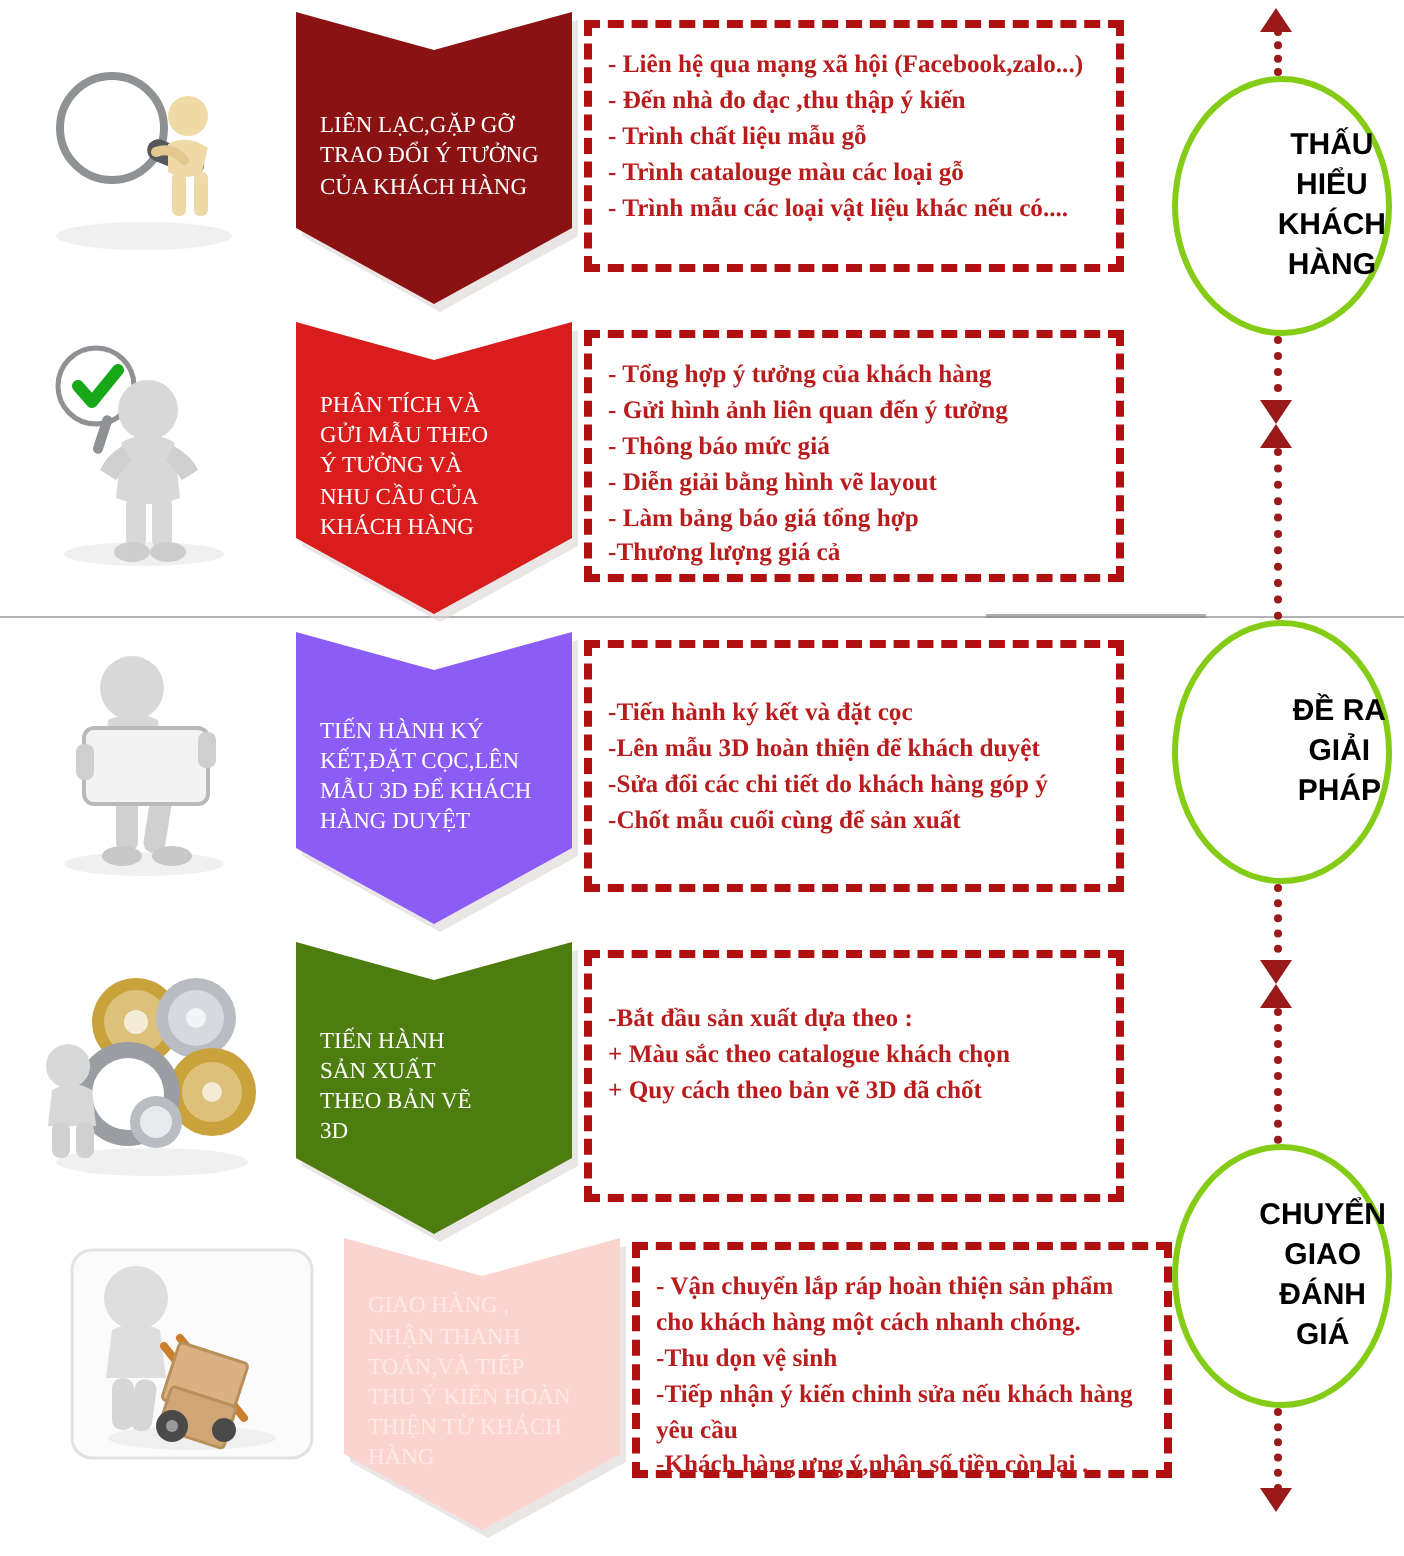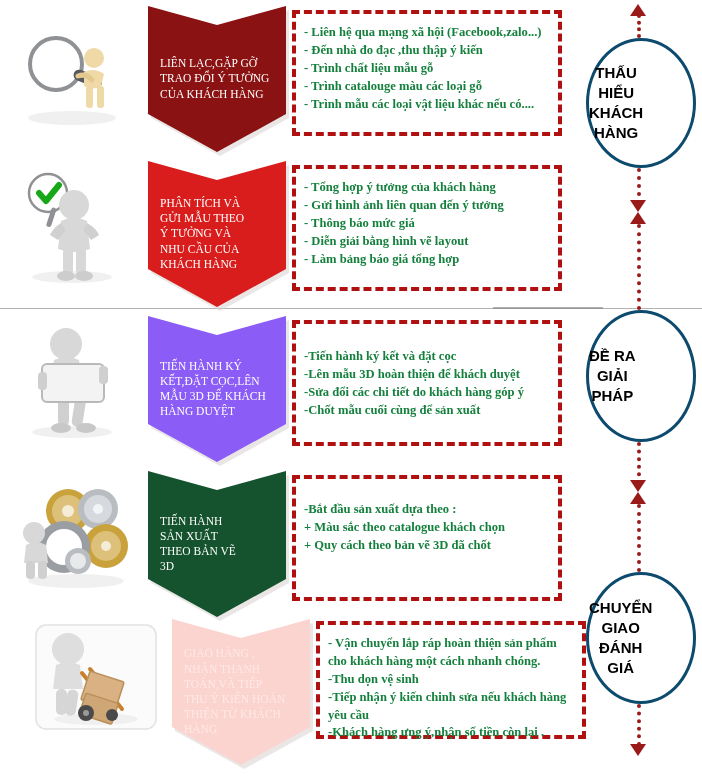--- a/index.html
+++ b/index.html
@@ -67,21 +67,21 @@
     line-height:1.32;
     padding:0 4px 0 12px;
     text-align:left;
     white-space:pre-line;
     width:100%;
     box-sizing:border-box;
   }
   .c0 .body{background:#8b1212;}
   .c1 .body{background:#d91d1d;}
   .c2 .body{background:#8b5cf6;}
-  .c3 .body{background:#14532d;justify-content:center;}
+  .c3 .body{background:#4d7c0f;justify-content:center;}
   .c4 .body{background:#fbd3cf;}
   .c3 .label{color:#ffffff;}
   .c4 .label{color:#ffe9e6;}
 
   
   .dbox{
     position:absolute;left:292px;top:10px;
     width:270px;height:126px;
     border:4px dashed #b01010;
     background:#ffffff;
@@ -89,34 +89,34 @@
   }
   .r4 .dbox{top:8px;height:118px;}
   .dbox ul{
     list-style:none;margin:0;padding:10px 6px 0 8px;
   }
   .dbox li{
     font-family:"Liberation Serif", serif;
     font-weight:bold;
     font-size:12.6px;
     line-height:1.42;
-    color:#15803d;
+    color:#b91c1c;
     white-space:nowrap;
   }
   .r3 .dbox ul{padding-top:22px;}
   .r2 .dbox ul{padding-top:24px;}
   .dbox li.wrap{white-space:normal;}
 
   
   .circle{
     position:absolute;
-    border:3px solid #0c4a6e;
+    border:3px solid #84cc16;
     border-radius:50%;
     background:#ffffff;
-    display:flex;align-items:center;justify-content:flex-start;
+    display:flex;align-items:center;justify-content:flex-end;
     box-sizing:border-box;
   }
   .circle .ctext{
     font-family:"Liberation Sans", sans-serif;
     font-weight:bold;
     font-size:15px;
     line-height:1.34;
     color:#000000;
     text-align:center;
     white-space:pre-line;
@@ -211,20 +211,21 @@
       </div>
     </div>
 
     <div class="dbox">
       <ul>
         <li>- Tổng hợp ý tưởng của khách hàng</li>
         <li>- Gửi hình ảnh liên quan đến ý tưởng</li>
         <li>- Thông báo mức giá</li>
         <li>- Diễn giải bằng hình vẽ layout</li>
         <li>- Làm bảng báo giá tổng hợp</li>
+        <li>-Thương lượng giá cả</li>
       </ul>
     </div>
   </div>
 
   <div class="row r2">
 
     <div class="illus">
       <svg viewBox="0 0 132 132">
         <ellipse cx="66" cy="116" rx="40" ry="6" fill="#e3e3e3" opacity=".55"></ellipse>
         <circle cx="60" cy="28" r="16" fill="#d8d8d8"></circle>

